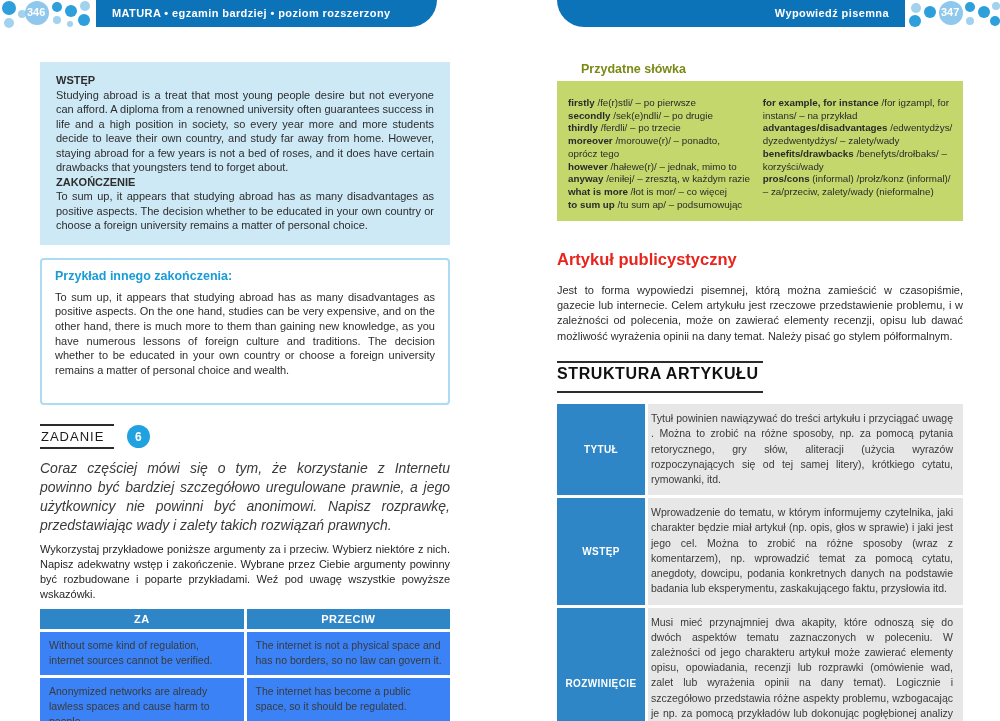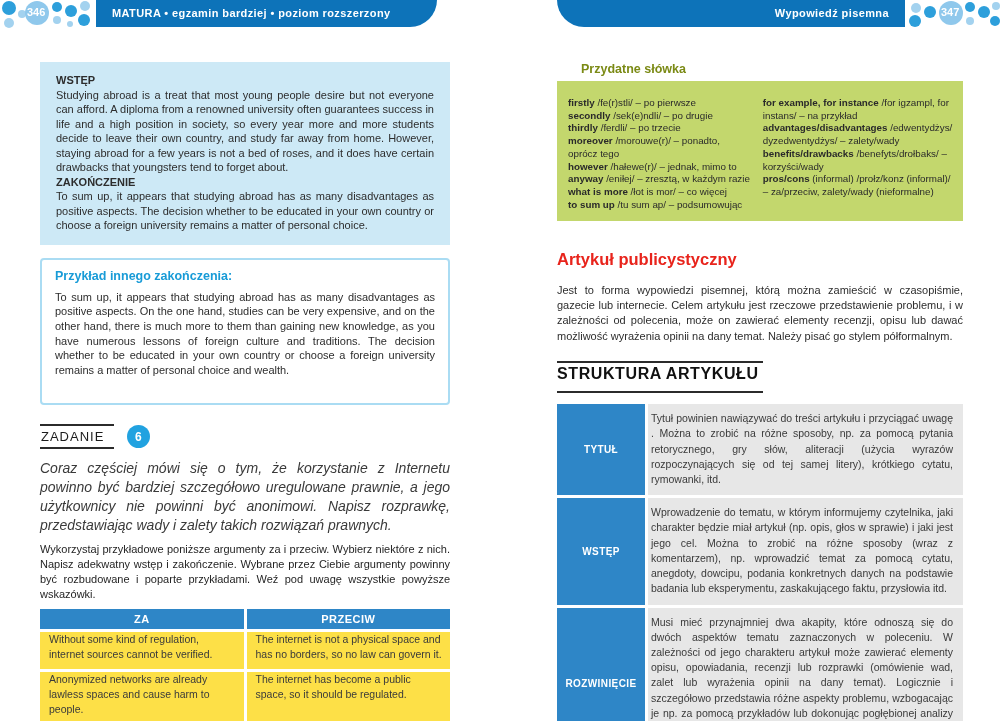--- a/index.html
+++ b/index.html
@@ -66,22 +66,22 @@
   .task-italic { font-style:italic; font-size:14px; line-height:1.35; color:#3a3a3a; margin-bottom:7px; }
   .task-bold   { font-weight:normal; font-size:11px; line-height:1.35; color:#1f1f1f; margin-bottom:8px; }
 
   
   .args-table { display:grid; grid-template-columns:1fr 1fr; gap:3px; }
   .args-table .th {
     background:#2e86c7; color:#fff; font-weight:bold; font-size:11px;
     text-align:center; padding:4px 0; letter-spacing:.5px;
   }
   .args-table .cell {
-    background:#fde047; font-size:10.5px; line-height:1.42; color:#3a3a3a;
-    padding:0 8px 7px 9px;
+    background:#3b82f6; font-size:10.5px; line-height:1.42; color:#3a3a3a;
+    padding:6px 8px 7px 9px;
   }
 
   
   .vocab-title { color:#7b8a15; font-weight:bold; font-size:12.5px; margin-bottom:5px;padding-left:24px; }
   .vocab-box {
     background:#c3d76d; padding:16px 10px 9px 11px; display:flex; gap:12px;
     margin-bottom:29px;
   }
   .vocab-col { font-size:9.8px; line-height:1.3; color:#2a2a2a; }
   .vocab-col.left  { width:49%; }

